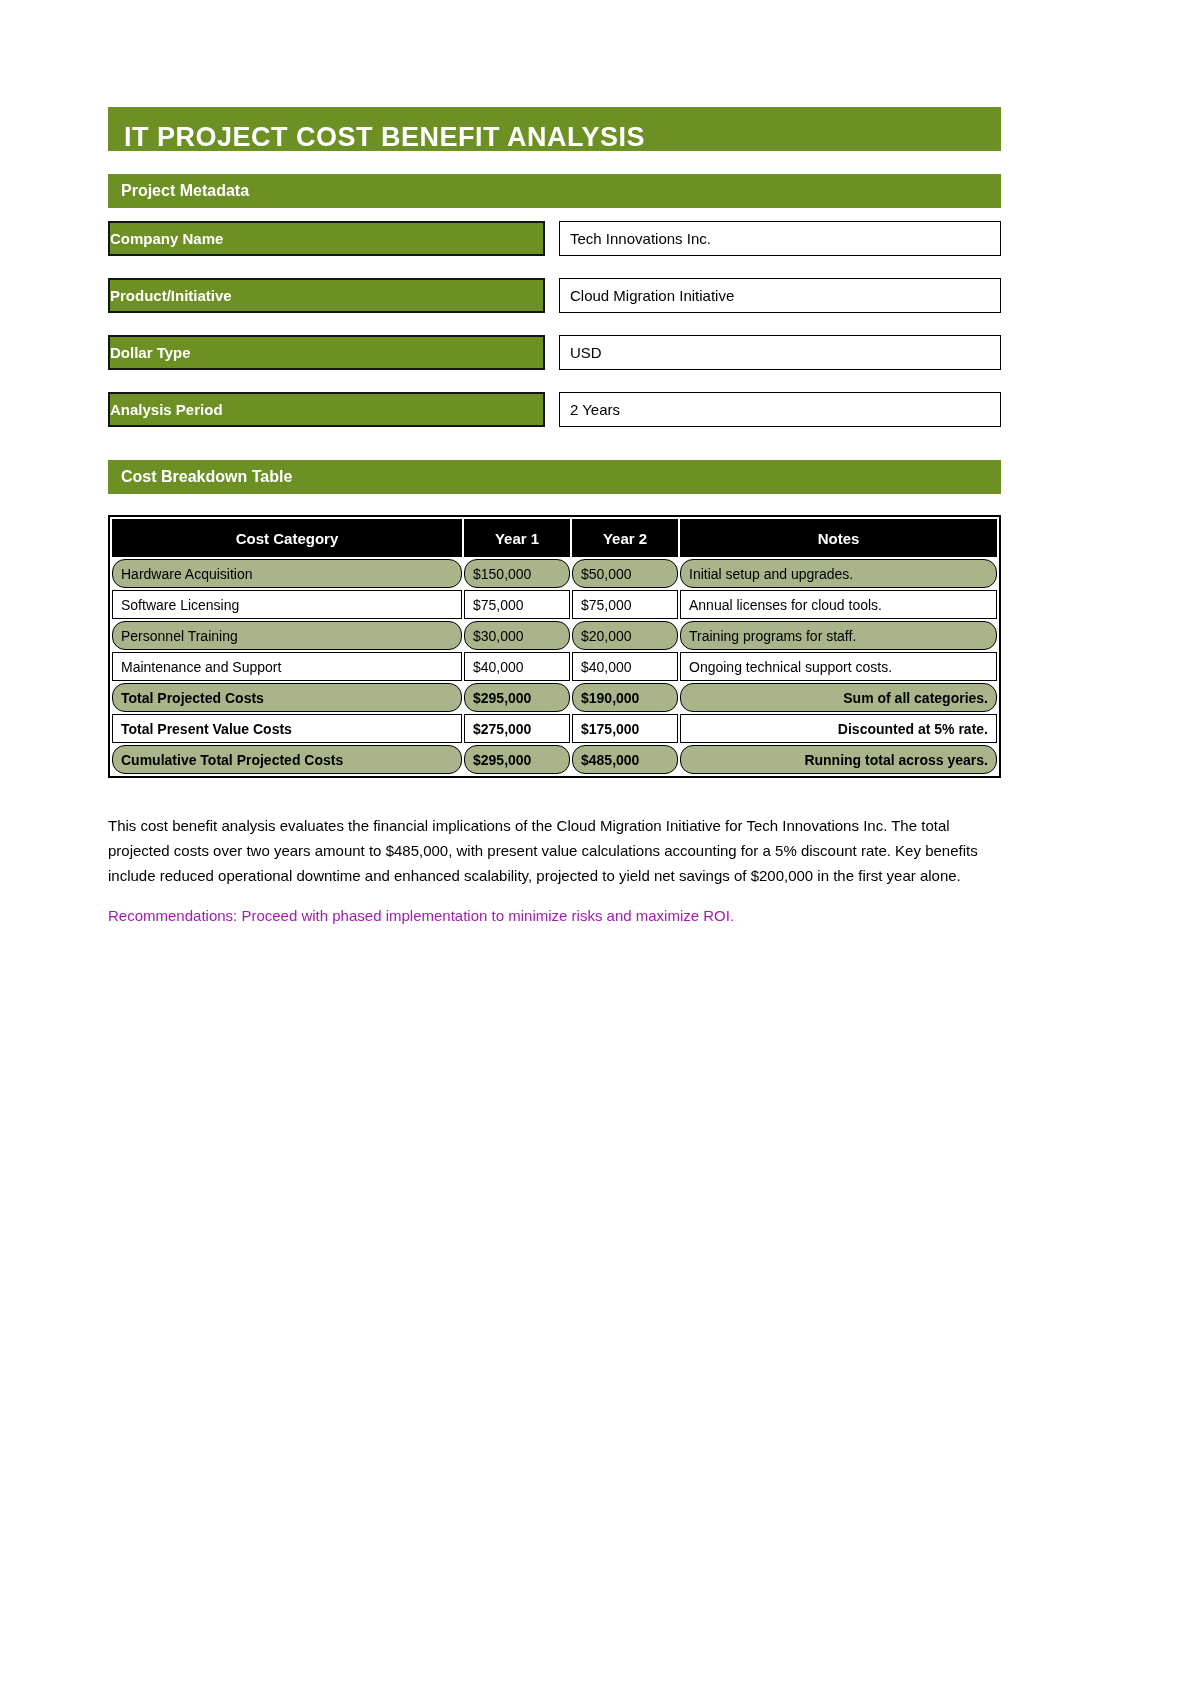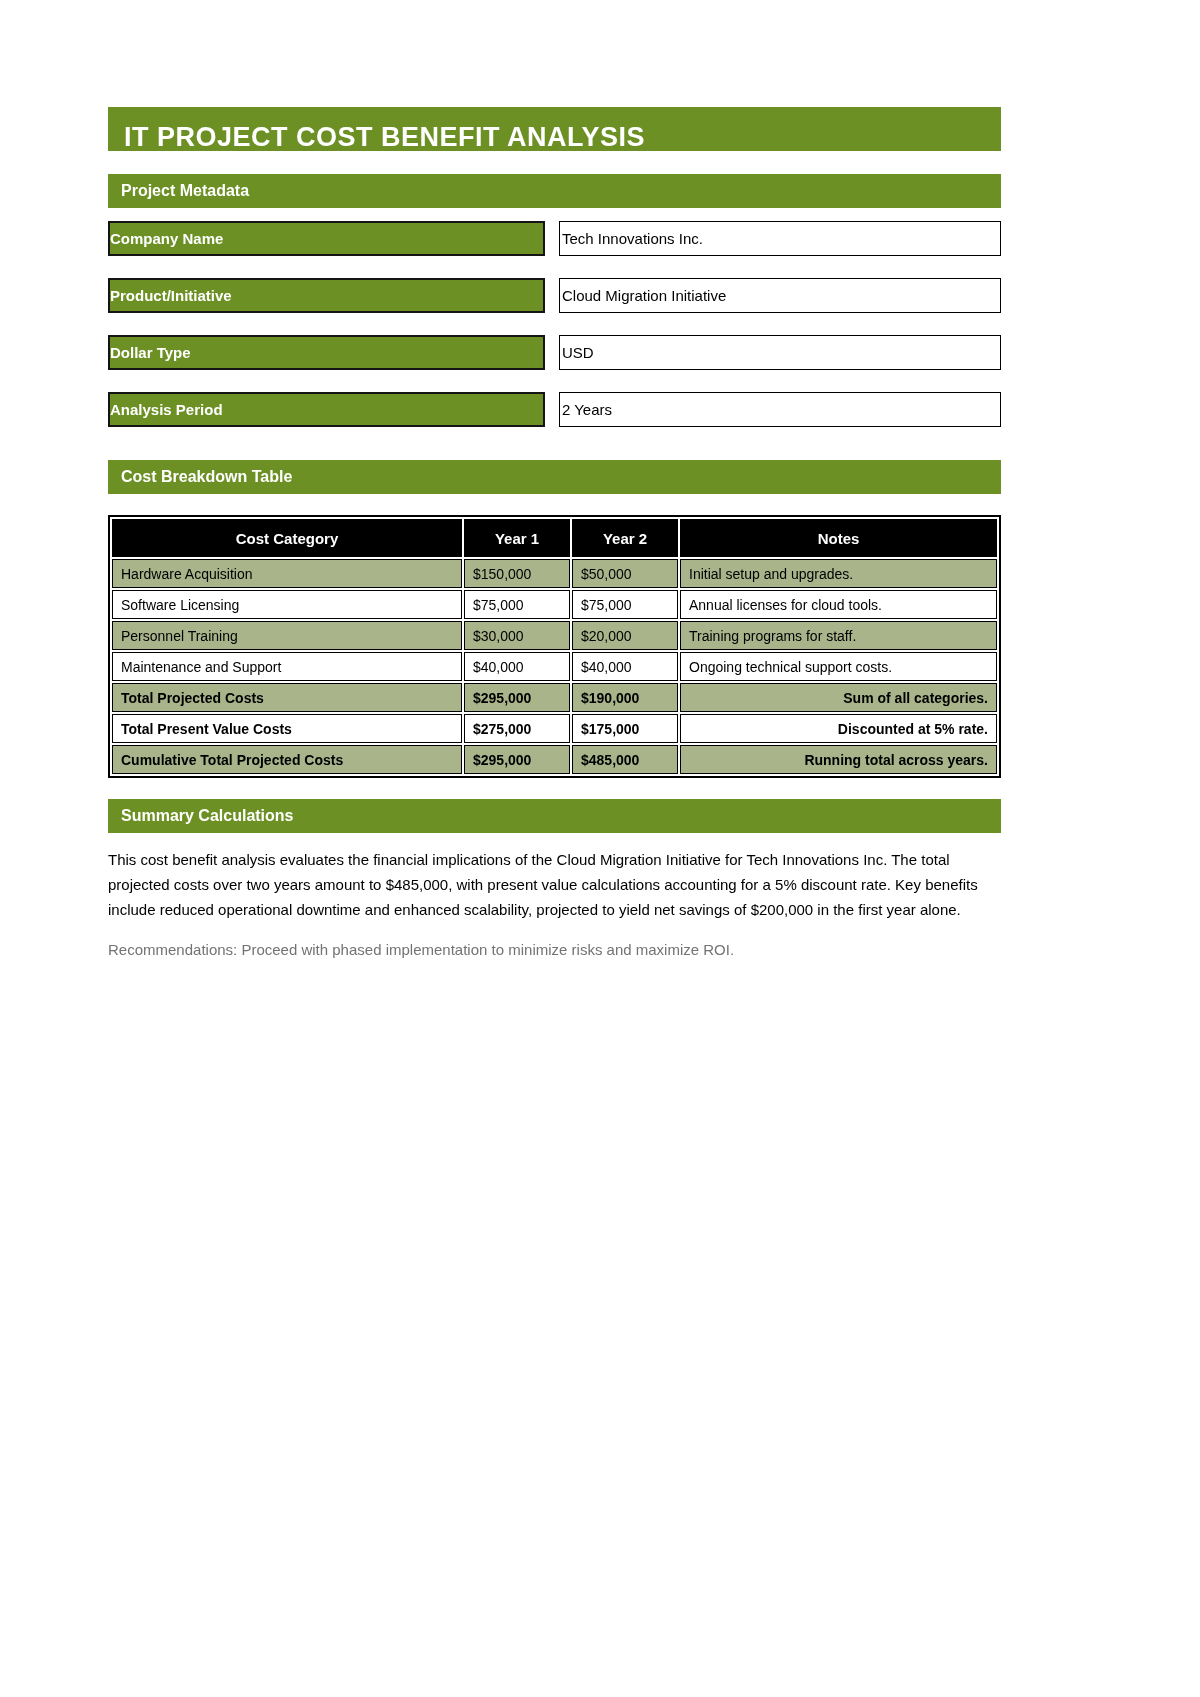--- a/index.html
+++ b/index.html
@@ -61,21 +61,21 @@
     line-height: 31px;
     padding-left: 0;
   }
   .meta-value {
     flex: 1;
     background: #ffffff;
     border: 1px solid #000000;
     font-size: 15px;
     height: 35px;
     line-height: 33px;
-    padding-left: 2px;
+    padding-left: 10px;
   }
 
   
   .cost-table-wrap {
     border: 2px solid #000000;
     background: #ffffff;
   }
   table.cost-table {
     width: 100%;
     border-collapse: separate;
@@ -95,36 +95,36 @@
     font-weight: bold;
     font-size: 15px;
     height: 38px;
     text-align: center;
   }
   .col-cat   { width: 350px; }
   .col-year  { width: 106px; }
   td.cat     { text-align: left; }
   td.num     { text-align: left; }
   td.notes   { text-align: left; }
-  tr.shaded td { background: #a9b48b; }
+  tr.shaded td { background: #a9b48b; border-radius: 13px; }
   tr.total td  { font-weight: bold; }
   tr.total td.notes { text-align: right; }
 
   
   .summary-text {
     margin-top: 14px;
     font-size: 15px;
     line-height: 25px;
     color: #000;
   }
   .summary-reco {
     margin-top: 15px;
     font-size: 15px;
     line-height: 25px;
-    color: #737373;
+    color: #a21caf;
   }
 </style>
 </head>
 <body>
 
 <div class="page">
 
   <div class="title-bar">IT PROJECT COST BENEFIT ANALYSIS</div>
 
   <div class="gap-23"></div>
@@ -209,18 +209,17 @@
           <td class="num">$295,000</td>
           <td class="num">$485,000</td>
           <td class="notes">Running total across years.</td>
         </tr>
       </tbody>
     </table>
   </div>
 
   <div class="gap-21"></div>
 
-  <div class="section-bar">Summary Calculations</div>
 
   <p class="summary-text">This cost benefit analysis evaluates the financial implications of the Cloud Migration Initiative for Tech Innovations Inc. The total projected costs over two years amount to $485,000, with present value calculations accounting for a 5% discount rate. Key benefits include reduced operational downtime and enhanced scalability, projected to yield net savings of $200,000 in the first year alone.</p>
   <p class="summary-reco">Recommendations: Proceed with phased implementation to minimize risks and maximize ROI.</p>
 
 </div>
 
 </body></html>

